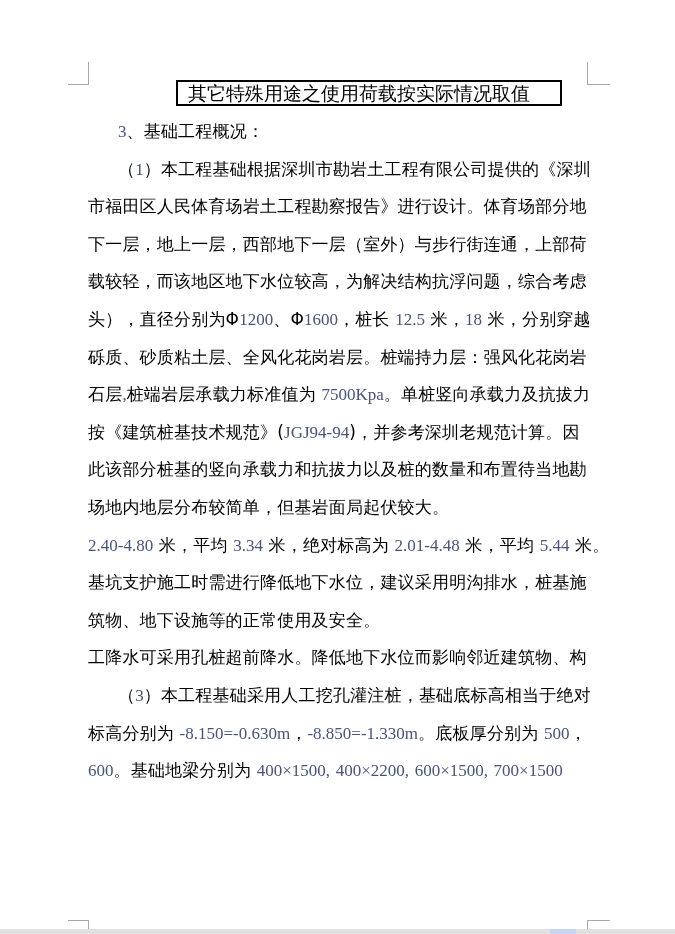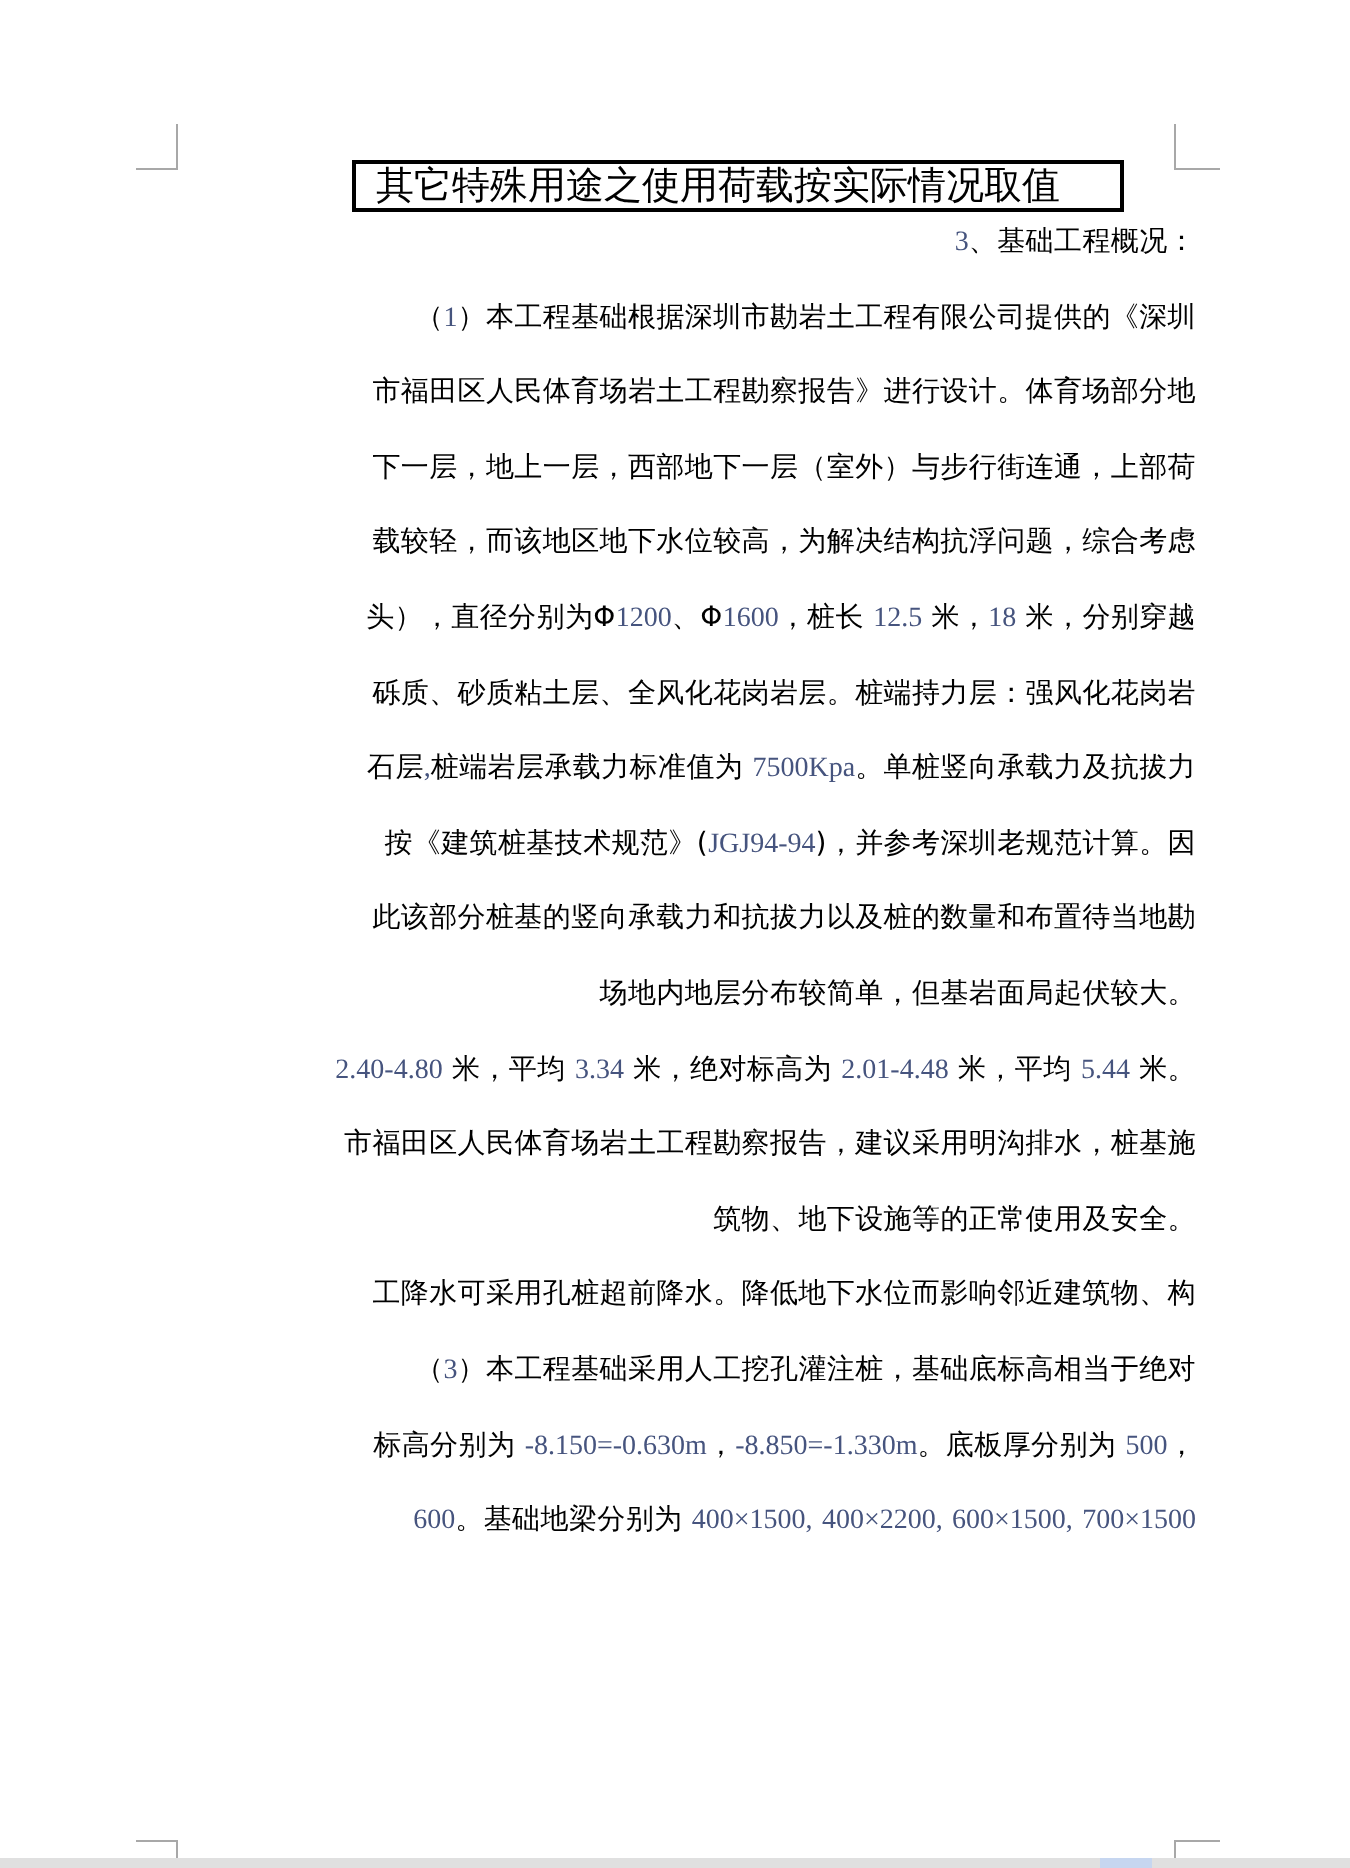--- a/index.html
+++ b/index.html
@@ -19,24 +19,23 @@
   .boxed-note{
     position:absolute;left:160px;top:80px;width:372px;height:22px;
     border:2px solid #000;
     font-size:19px;line-height:22px;
     padding-left:10px;
     white-space:nowrap;overflow:hidden;margin-left:16px;
   }
   
   .text-col{position:absolute;left:88px;top:108px;width:510px;}
   .doc-line{
-    height:37.6px;line-height:27px;
-    font-size:14px;letter-spacing:0.2px;
+    height:37.6px;line-height:46px;
+    font-size:17px;letter-spacing:0.2px;
     white-space:nowrap;
-    text-align:right;
   }
   .doc-line.first{padding-left:30px;}
   .num{
     font-family:"Liberation Serif","DejaVu Serif",serif;
     color:#46547e;
     letter-spacing:0;
   }
   
   .bottom-bar{position:absolute;left:0;top:929px;width:675px;height:5px;background:#e0e0e0;}
   .bottom-bar .thumb{position:absolute;left:550px;top:0;width:26px;height:5px;background:#c6d6f0;}
@@ -58,21 +57,21 @@
       <div class="doc-line">市福田区人民体育场岩土工程勘察报告》进行设计。体育场部分地</div>
       <div class="doc-line">下一层，地上一层，西部地下一层（室外）与步行街连通，上部荷</div>
       <div class="doc-line">载较轻，而该地区地下水位较高，为解决结构抗浮问题，综合考虑</div>
       <div class="doc-line">头），直径分别为Φ<span class="num">1200</span>、Φ<span class="num">1600</span>，桩长 <span class="num">12.5</span> 米，<span class="num">18</span> 米，分别穿越</div>
       <div class="doc-line">砾质、砂质粘土层、全风化花岗岩层。桩端持力层：强风化花岗岩</div>
       <div class="doc-line">石层<span class="num">,</span>桩端岩层承载力标准值为 <span class="num">7500Kpa</span>。单桩竖向承载力及抗拔力</div>
       <div class="doc-line">按《建筑桩基技术规范》(<span class="num">JGJ94-94</span>)，并参考深圳老规范计算。因</div>
       <div class="doc-line">此该部分桩基的竖向承载力和抗拔力以及桩的数量和布置待当地勘</div>
       <div class="doc-line">场地内地层分布较简单，但基岩面局起伏较大。</div>
       <div class="doc-line"><span class="num">2.40-4.80</span> 米，平均 <span class="num">3.34</span> 米，绝对标高为 <span class="num">2.01-4.48</span> 米，平均 <span class="num">5.44</span> 米。</div>
-      <div class="doc-line">市福田区人民体育场岩土工程勘察报告，建议采用明沟排水，桩基施</div>
+      <div class="doc-line">基坑支护施工时需进行降低地下水位，建议采用明沟排水，桩基施</div>
       <div class="doc-line">筑物、地下设施等的正常使用及安全。</div>
       <div class="doc-line">工降水可采用孔桩超前降水。降低地下水位而影响邻近建筑物、构</div>
       <div class="doc-line first">（<span class="num">3</span>）本工程基础采用人工挖孔灌注桩，基础底标高相当于绝对</div>
       <div class="doc-line">标高分别为 <span class="num">-8.150=-0.630m</span>，<span class="num">-8.850=-1.330m</span>。底板厚分别为 <span class="num">500</span>，</div>
       <div class="doc-line"><span class="num">600</span>。基础地梁分别为 <span class="num">400×1500,</span> <span class="num">400×2200,</span> <span class="num">600×1500,</span> <span class="num">700×1500</span></div>
     </div>
 </div>
 
 <div class="bottom-bar">
   <div class="thumb"></div>

